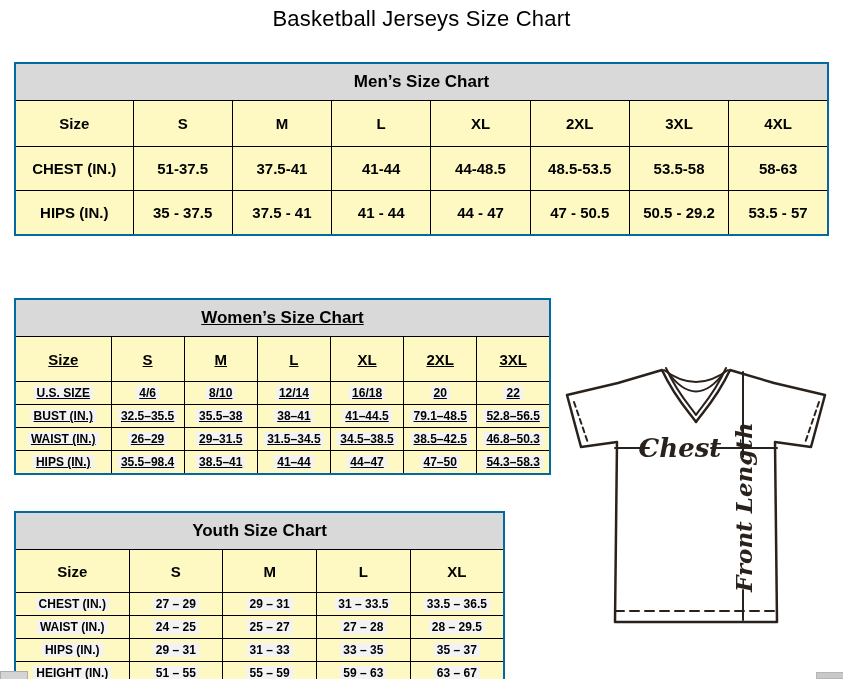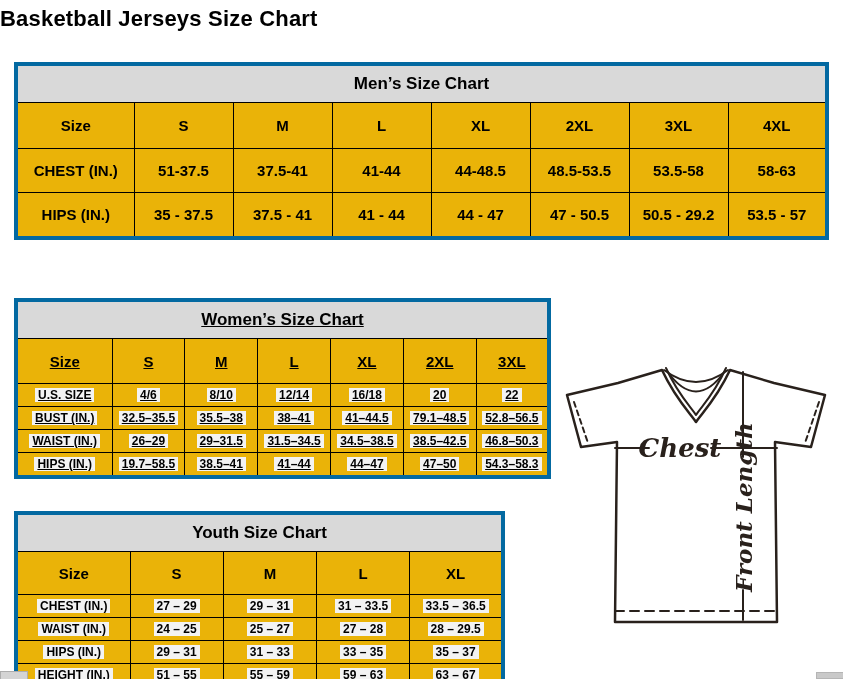--- a/index.html
+++ b/index.html
@@ -3,25 +3,25 @@
 <meta charset="utf-8">
 <style>
   html,body{margin:0;padding:0;}
   body{
     width:843px;height:679px;position:relative;overflow:hidden;
     background:#ffffff;color:#000;
     font-family:"Liberation Sans",sans-serif;
   }
   .page-title{
     position:absolute;top:6px;left:0;width:100%;
-    font-size:22px;font-weight:bold;letter-spacing:.2px;
+    text-align:center;font-size:22px;font-weight:normal;letter-spacing:.2px;
   }
   table{
     border-collapse:collapse;table-layout:fixed;position:absolute;
-    background:#eab308;border:4px solid #0369a1;
+    background:#fef9c3;border:2px solid #0369a1;
   }
   th,td{
     border:1px solid #000;text-align:center;vertical-align:middle;
     font-weight:bold;padding:0;overflow:hidden;white-space:nowrap;
   }
   .band{background:#d9d9d9;font-size:17px;height:36px;}
   
   #mens-table{top:62px;left:14px;width:815px;}
   #mens-table .hdr th{height:45px;font-size:15px;}
   #mens-table .data td{height:43px;font-size:15px;}
@@ -143,21 +143,21 @@
     <td><span class="hl">WAIST (IN.)</span></td>
     <td><span class="hl">26–29</span></td>
     <td><span class="hl">29–31.5</span></td>
     <td><span class="hl">31.5–34.5</span></td>
     <td><span class="hl">34.5–38.5</span></td>
     <td><span class="hl">38.5–42.5</span></td>
     <td><span class="hl">46.8–50.3</span></td>
   </tr>
   <tr class="data">
     <td><span class="hl">HIPS (IN.)</span></td>
-    <td><span class="hl">19.7–58.5</span></td>
+    <td><span class="hl">35.5–98.4</span></td>
     <td><span class="hl">38.5–41</span></td>
     <td><span class="hl">41–44</span></td>
     <td><span class="hl">44–47</span></td>
     <td><span class="hl">47–50</span></td>
     <td><span class="hl">54.3–58.3</span></td>
   </tr>
 </tbody>
   </table>
 
 <table id="youth-table">

